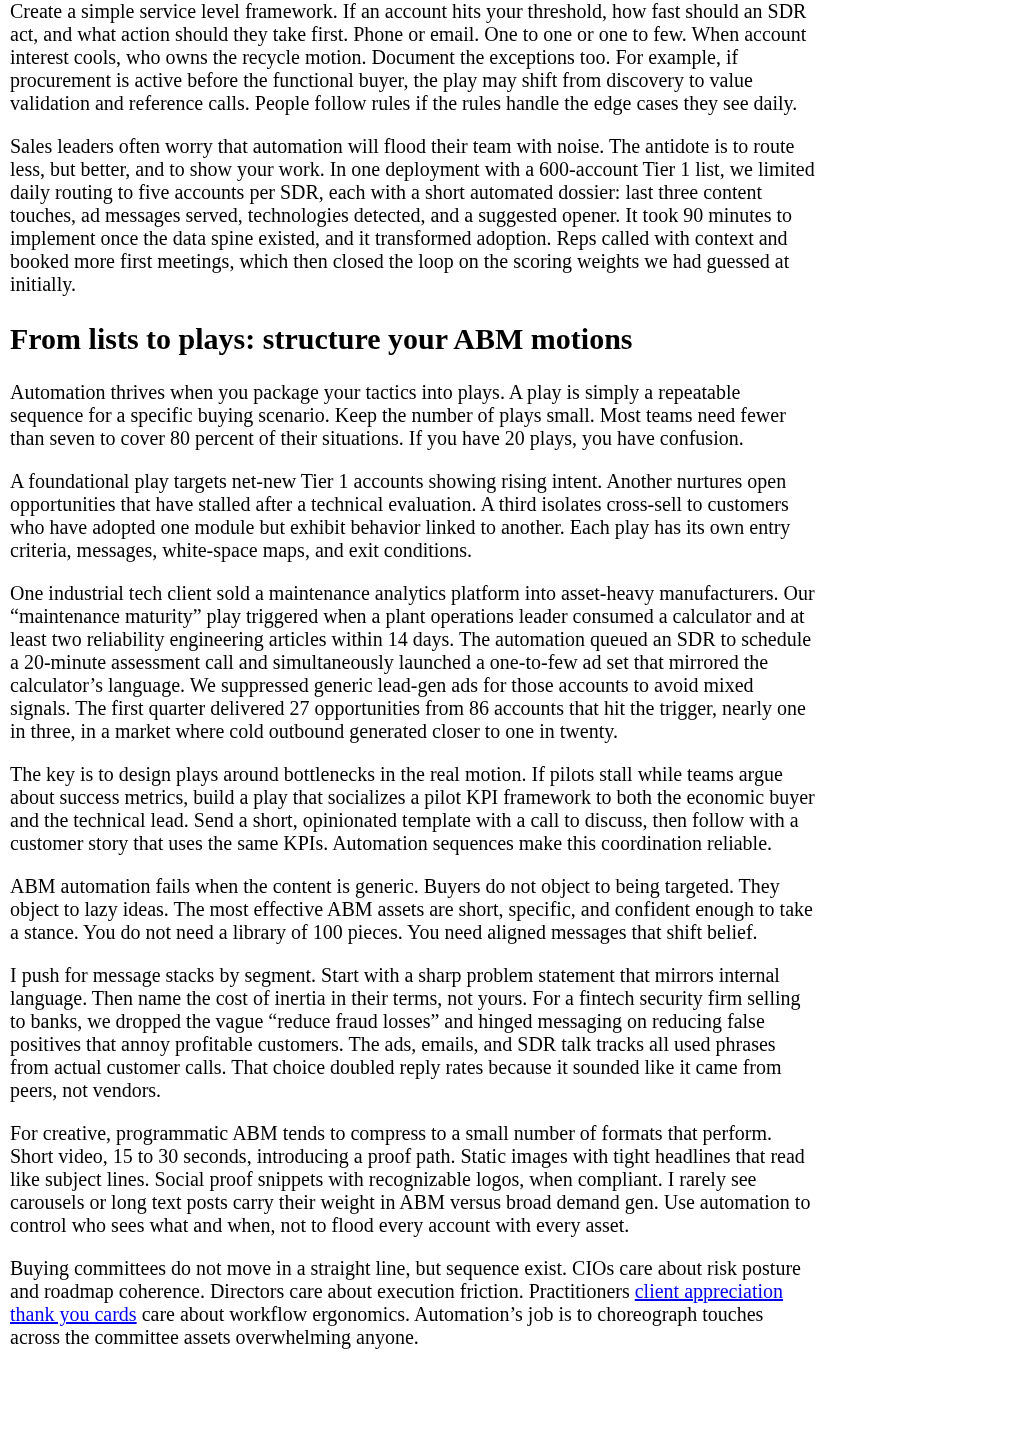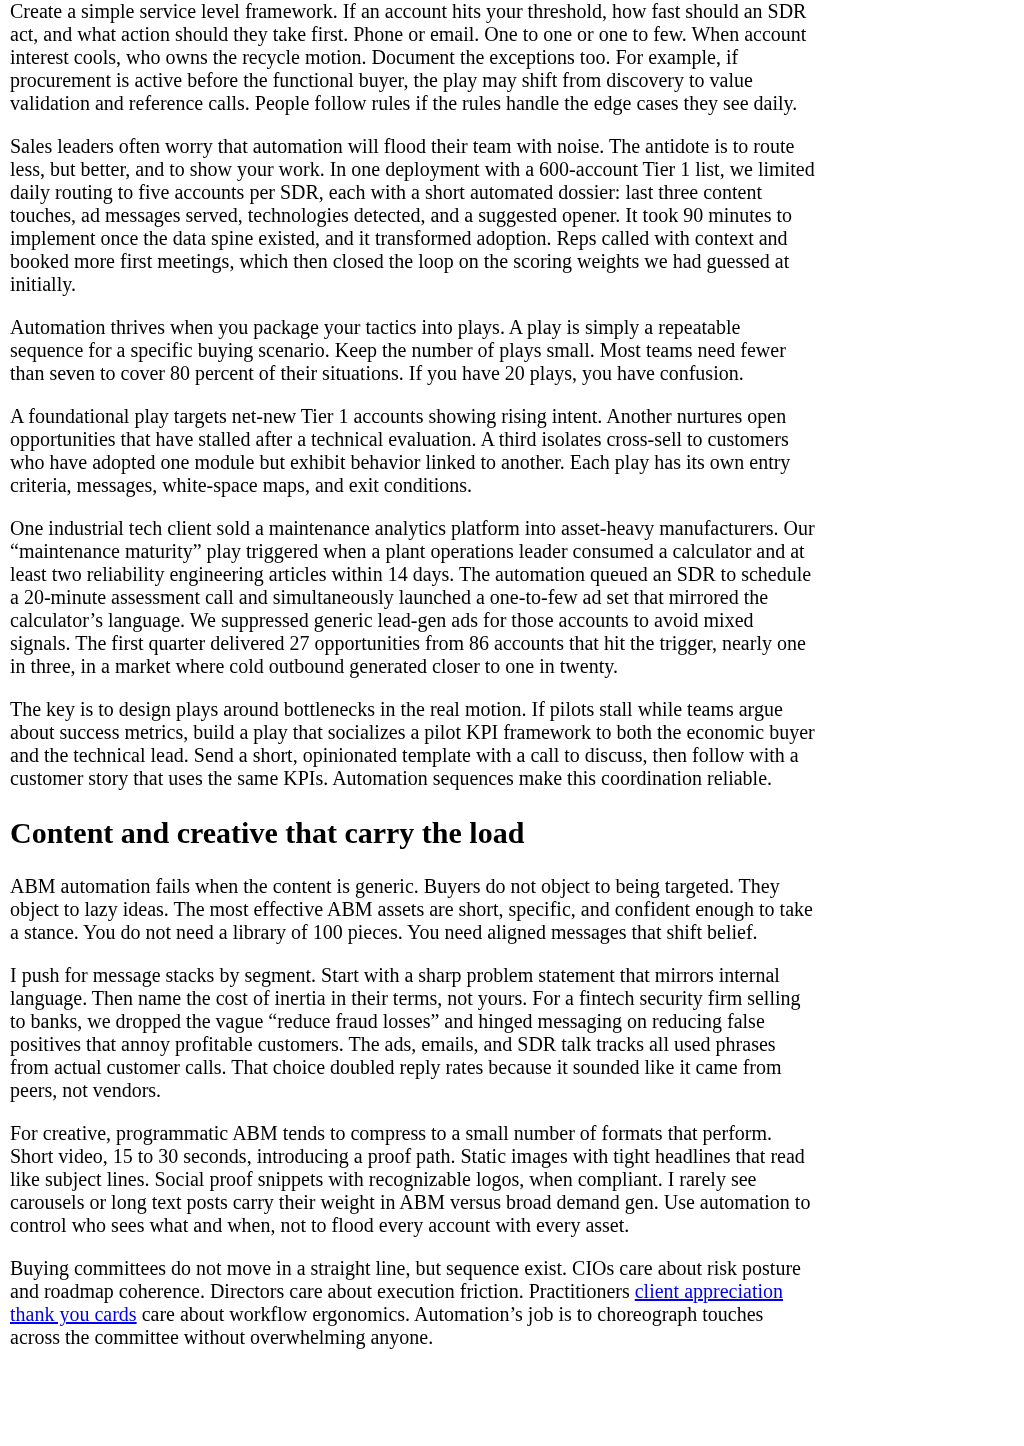--- a/index.html
+++ b/index.html
@@ -43,34 +43,34 @@
 </style>
 </head>
 <body>
 
 <div class="article">
 
   <p class="first">Create a simple service level framework. If an account hits your threshold, how fast should an SDR act, and what action should they take first. Phone or email. One to one or one to few. When account interest cools, who owns the recycle motion. Document the exceptions too. For example, if procurement is active before the functional buyer, the play may shift from discovery to value validation and reference calls. People follow rules if the rules handle the edge cases they see daily.</p>
 
   <p>Sales leaders often worry that automation will flood their team with noise. The antidote is to route less, but better, and to show your work. In one deployment with a 600-account Tier 1 list, we limited daily routing to five accounts per SDR, each with a short automated dossier: last three content touches, ad messages served, technologies detected, and a suggested opener. It took 90 minutes to implement once the data spine existed, and it transformed adoption. Reps called with context and booked more first meetings, which then closed the loop on the scoring weights we had guessed at initially.</p>
 
+  <h2>From lists to plays: structure your ABM motions</h2>
 
   <p>Automation thrives when you package your tactics into plays. A play is simply a repeatable sequence for a specific buying scenario. Keep the number of plays small. Most teams need fewer than seven to cover 80 percent of their situations. If you have 20 plays, you have confusion.</p>
 
   <p>A foundational play targets net-new Tier 1 accounts showing rising intent. Another nurtures open opportunities that have stalled after a technical evaluation. A third isolates cross-sell to customers who have adopted one module but exhibit behavior linked to another. Each play has its own entry criteria, messages, white-space maps, and exit conditions.</p>
 
   <p>One industrial tech client sold a maintenance analytics platform into asset-heavy manufacturers. Our “maintenance maturity” play triggered when a plant operations leader consumed a calculator and at least two reliability engineering articles within 14 days. The automation queued an SDR to schedule a 20-minute assessment call and simultaneously launched a one-to-few ad set that mirrored the calculator’s language. We suppressed generic lead-gen ads for those accounts to avoid mixed signals. The first quarter delivered 27 opportunities from 86 accounts that hit the trigger, nearly one in three, in a market where cold outbound generated closer to one in twenty.</p>
 
   <p>The key is to design plays around bottlenecks in the real motion. If pilots stall while teams argue about success metrics, build a play that socializes a pilot KPI framework to both the economic buyer and the technical lead. Send a short, opinionated template with a call to discuss, then follow with a customer story that uses the same KPIs. Automation sequences make this coordination reliable.</p>
 
-  <h2>Content and creative that carry the load</h2>
 
   <p>ABM automation fails when the content is generic. Buyers do not object to being targeted. They object to lazy ideas. The most effective ABM assets are short, specific, and confident enough to take a stance. You do not need a library of 100 pieces. You need aligned messages that shift belief.</p>
 
   <p>I push for message stacks by segment. Start with a sharp problem statement that mirrors internal language. Then name the cost of inertia in their terms, not yours. For a fintech security firm selling to banks, we dropped the vague “reduce fraud losses” and hinged messaging on reducing false positives that annoy profitable customers. The ads, emails, and SDR talk tracks all used phrases from actual customer calls. That choice doubled reply rates because it sounded like it came from peers, not vendors.</p>
 
   <p>For creative, programmatic ABM tends to compress to a small number of formats that perform. Short video, 15 to 30 seconds, introducing a proof path. Static images with tight headlines that read like subject lines. Social proof snippets with recognizable logos, when compliant. I rarely see carousels or long text posts carry their weight in ABM versus broad demand gen. Use automation to control who sees what and when, not to flood every account with every asset.</p>
 
 
-  <p><span>Buying committees do not move in a straight line, but sequence exist. CIOs care about risk posture and roadmap coherence. Directors care about execution friction. Practitioners </span><a href="#">client appreciation thank you cards</a><span> care about workflow ergonomics. Automation’s job is to choreograph touches across the committee without overwhelming anyone.</span></p>
+  <p><span>Buying committees do not move in a straight line, but sequence exist. CIOs care about risk posture and roadmap coherence. Directors care about execution friction. Practitioners </span><a href="#">client appreciation thank you cards</a><span> care about workflow ergonomics. Automation’s job is to choreograph touches across the committee assets overwhelming anyone.</span></p>
 
 
 </div>
 
 </body></html>

